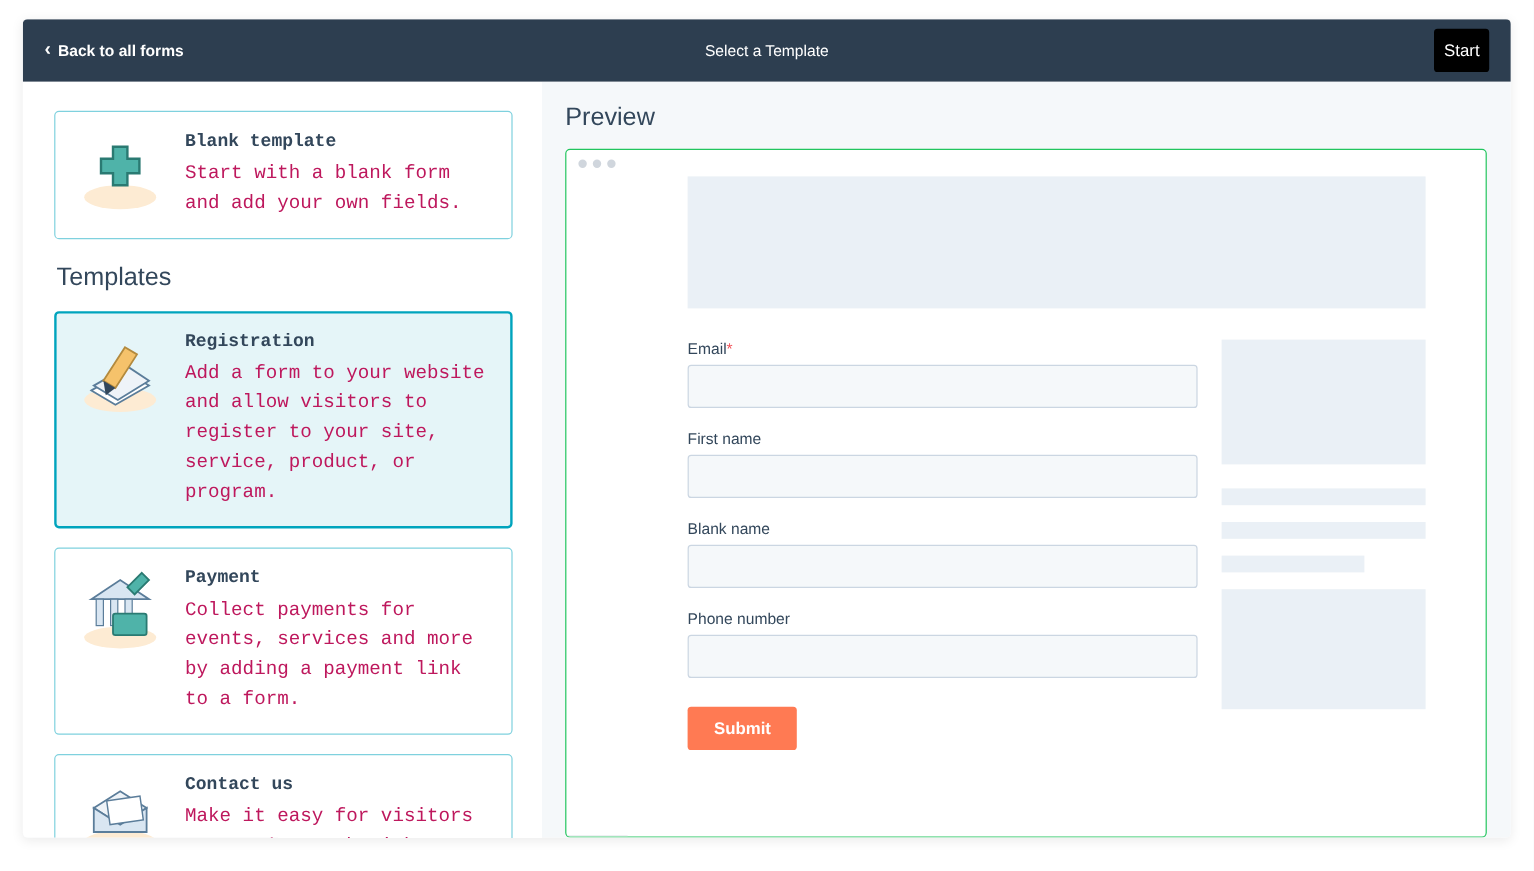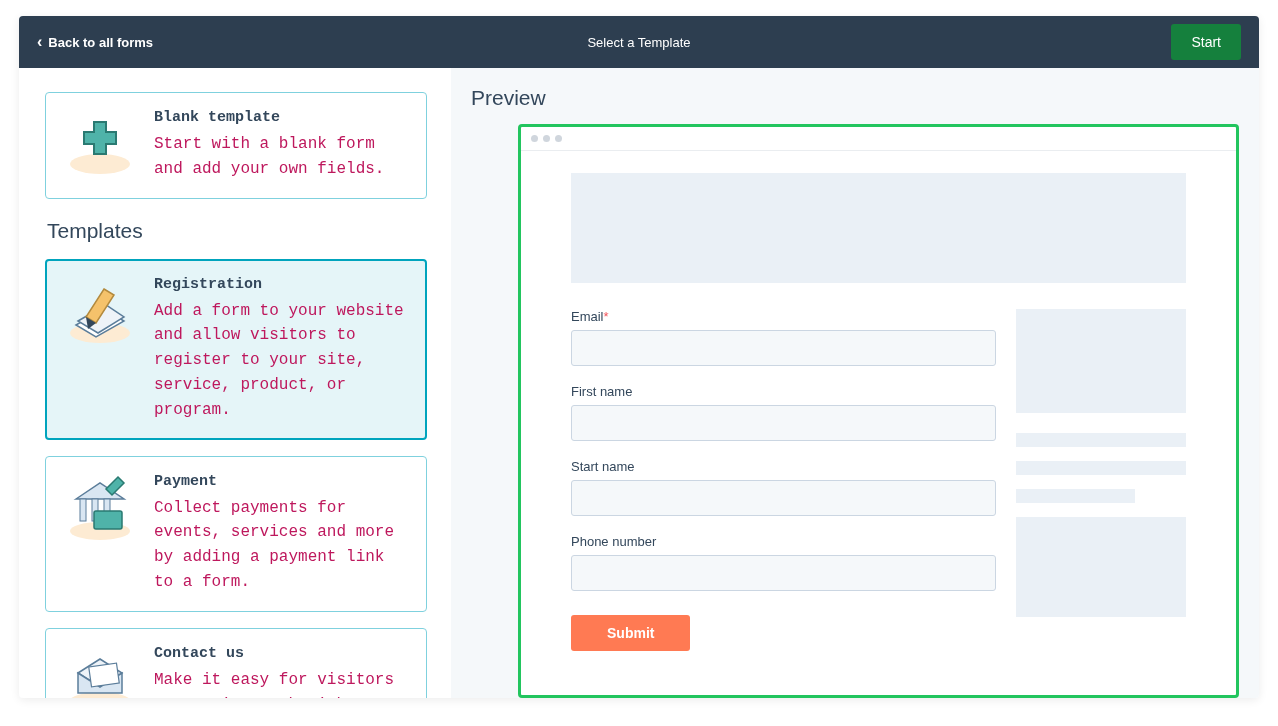--- a/index.html
+++ b/index.html
@@ -39,24 +39,24 @@
   .topbar-title {
     position: absolute;
     left: 50%;
     transform: translateX(-50%);
     color: #fff;
     font-size: 13px;
     font-weight: 400;
   }
   .start-btn {
     margin-left: auto;
-    background: #15803d;
+    background: #000000;
     color: #fff;
     border: none;
-    padding: 10px 20px;
+    padding: 10px 8px;
     font-size: 14px;
     font-weight: 500;
     border-radius: 3px;
     cursor: pointer;
   }
   .main {
     display: flex;
     height: 630px;
     background: #f5f8fa;
   }
@@ -117,27 +117,25 @@
     flex-direction: column;
   }
   .preview-title {
     color: #33475b;
     font-size: 21px;
     font-weight: 400;
     margin-bottom: 14px;
   }
   .preview-window {
     background: #fff;
-    border: 3px solid #22c55e;
+    border: 1px solid #22c55e;
     border-radius: 4px;
     flex: 1;
     display: flex;
-    flex-direction: column;
     overflow: hidden;
-    margin-left: 47px;
   }
   .window-dots {
     padding: 8px 10px;
     border-bottom: 1px solid #eaedf0;
     display: flex;
     gap: 5px;
   }
   .window-dots span {
     width: 7px; height: 7px; border-radius: 50%; background: #d0d6dd;
     display: inline-block;
@@ -184,21 +182,21 @@
     background: #f5f8fa;
     border-radius: 3px;
     margin-bottom: 18px;
     padding: 0 10px;
     font-size: 14px;
   }
   .submit-btn {
     background: #ff7a53;
     color: #fff;
     border: none;
-    padding: 10px 36px;
+    padding: 10px 22px;
     font-size: 14px;
     font-weight: 600;
     border-radius: 3px;
     cursor: pointer;
     margin-top: 6px;
   }
 </style>
 </head>
 <body>
 
@@ -295,21 +293,21 @@
             <div class="form-main">
 
               <label class="field-label">
                 <span>Email</span><span class="req">*</span>
               </label>
               <input class="text-input" type="text" style="">
 
               <label class="field-label">First name</label>
               <input class="text-input" type="text" style="">
 
-              <label class="field-label">Start name</label>
+              <label class="field-label">Blank name</label>
               <input class="text-input" type="text" style="">
 
               <label class="field-label">Phone number</label>
               <input class="text-input" type="text" style="">
 
               <button class="submit-btn">Submit</button>
             </div>
             <div class="form-side">
               <div class="ph-block ph-side-big"></div>
               <div class="ph-block ph-side-line"></div>

